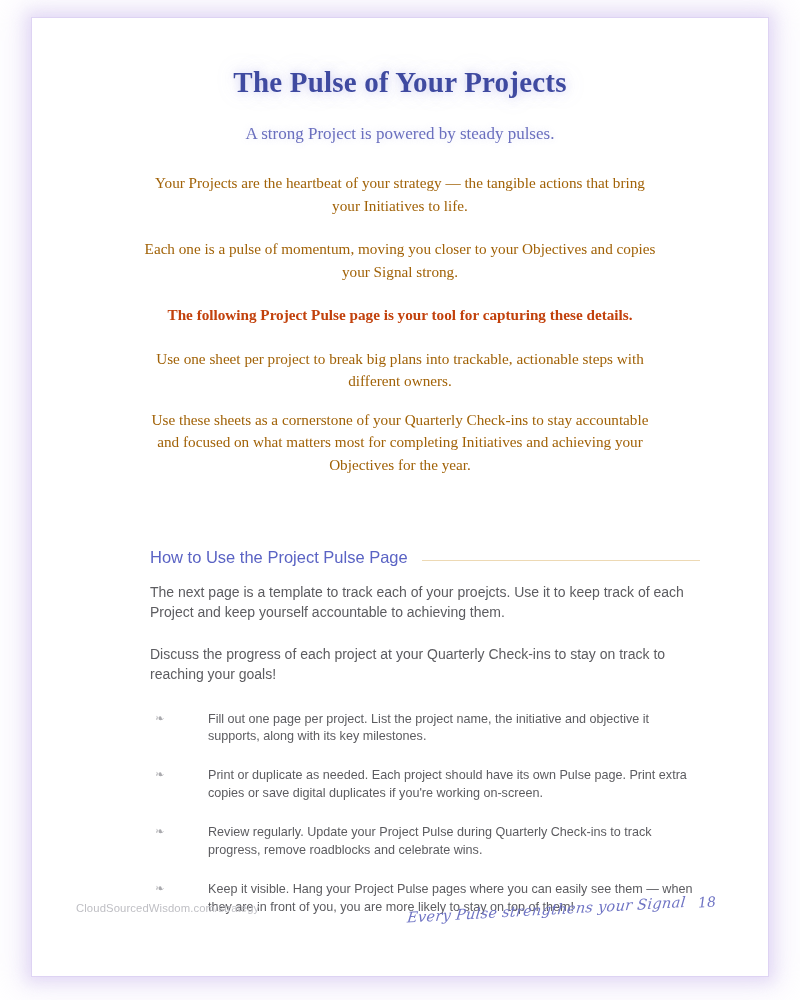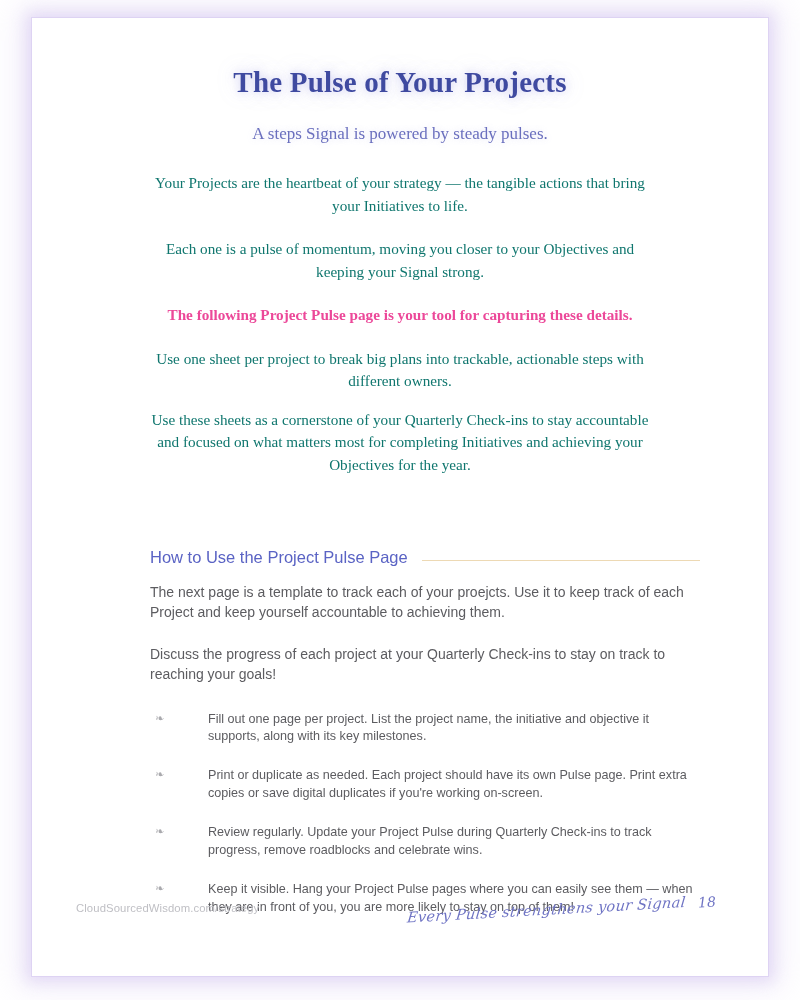--- a/index.html
+++ b/index.html
@@ -72,30 +72,30 @@
   .intro {
     margin: 0 auto;
     width: 520px;
     text-align: center;
   }
 
   .intro p {
     font-family: "Liberation Serif", "DejaVu Serif", serif;
     font-size: 15.2px;
     line-height: 1.48;
-    color: #0f766e;
+    color: #a16207;
     margin: 0;
   }
 
   .intro p.gap-a { margin-top: 28px; }
   .intro p.gap-b { margin-top: 21px; }
   .intro p.gap-c { margin-top: 16px; }
 
   .intro p.highlight {
-    color: #ec4899;
+    color: #c2410c;
     font-weight: 700;
     font-size: 15.2px;
   }
 
   
   .howto {
     margin-top: 72px;
     padding-left: 118px;
     padding-right: 68px;
   }
@@ -225,26 +225,26 @@
 </style>
 </head>
 <body>
 
 <div id="page-wrap">
   <div class="sheet">
     <div class="sheet-inner">
 
       <div class="hero">
         <h1 class="doc-title">The Pulse of Your Projects</h1>
-        <p class="doc-subtitle">A steps Signal is powered by steady pulses.</p>
+        <p class="doc-subtitle">A strong Project is powered by steady pulses.</p>
       </div>
 
       <div class="intro">
         <p class="gap-a">Your Projects are the heartbeat of your strategy — the tangible actions that bring your Initiatives to life.</p>
-        <p class="gap-b">Each one is a pulse of momentum, moving you closer to your Objectives and keeping your Signal strong.</p>
+        <p class="gap-b">Each one is a pulse of momentum, moving you closer to your Objectives and copies your Signal strong.</p>
         <p class="gap-b highlight">The following Project Pulse page is your tool for capturing these details.</p>
         <p class="gap-b">Use one sheet per project to break big plans into trackable, actionable steps with different owners.</p>
         <p class="gap-c">Use these sheets as a cornerstone of your Quarterly Check-ins to stay accountable and focused on what matters most for completing Initiatives and achieving your Objectives for the year.</p>
       </div>
 
       <div class="howto">
 
         <div class="howto-head">
           <h2 class="howto-title">How to Use the Project Pulse Page</h2>
           <div class="howto-rule"></div>

